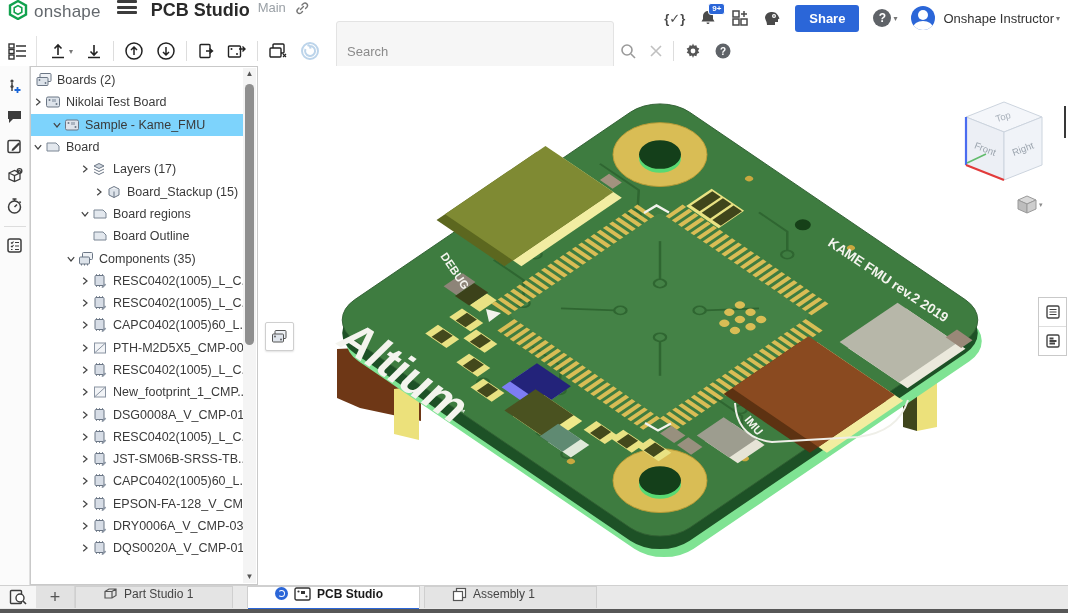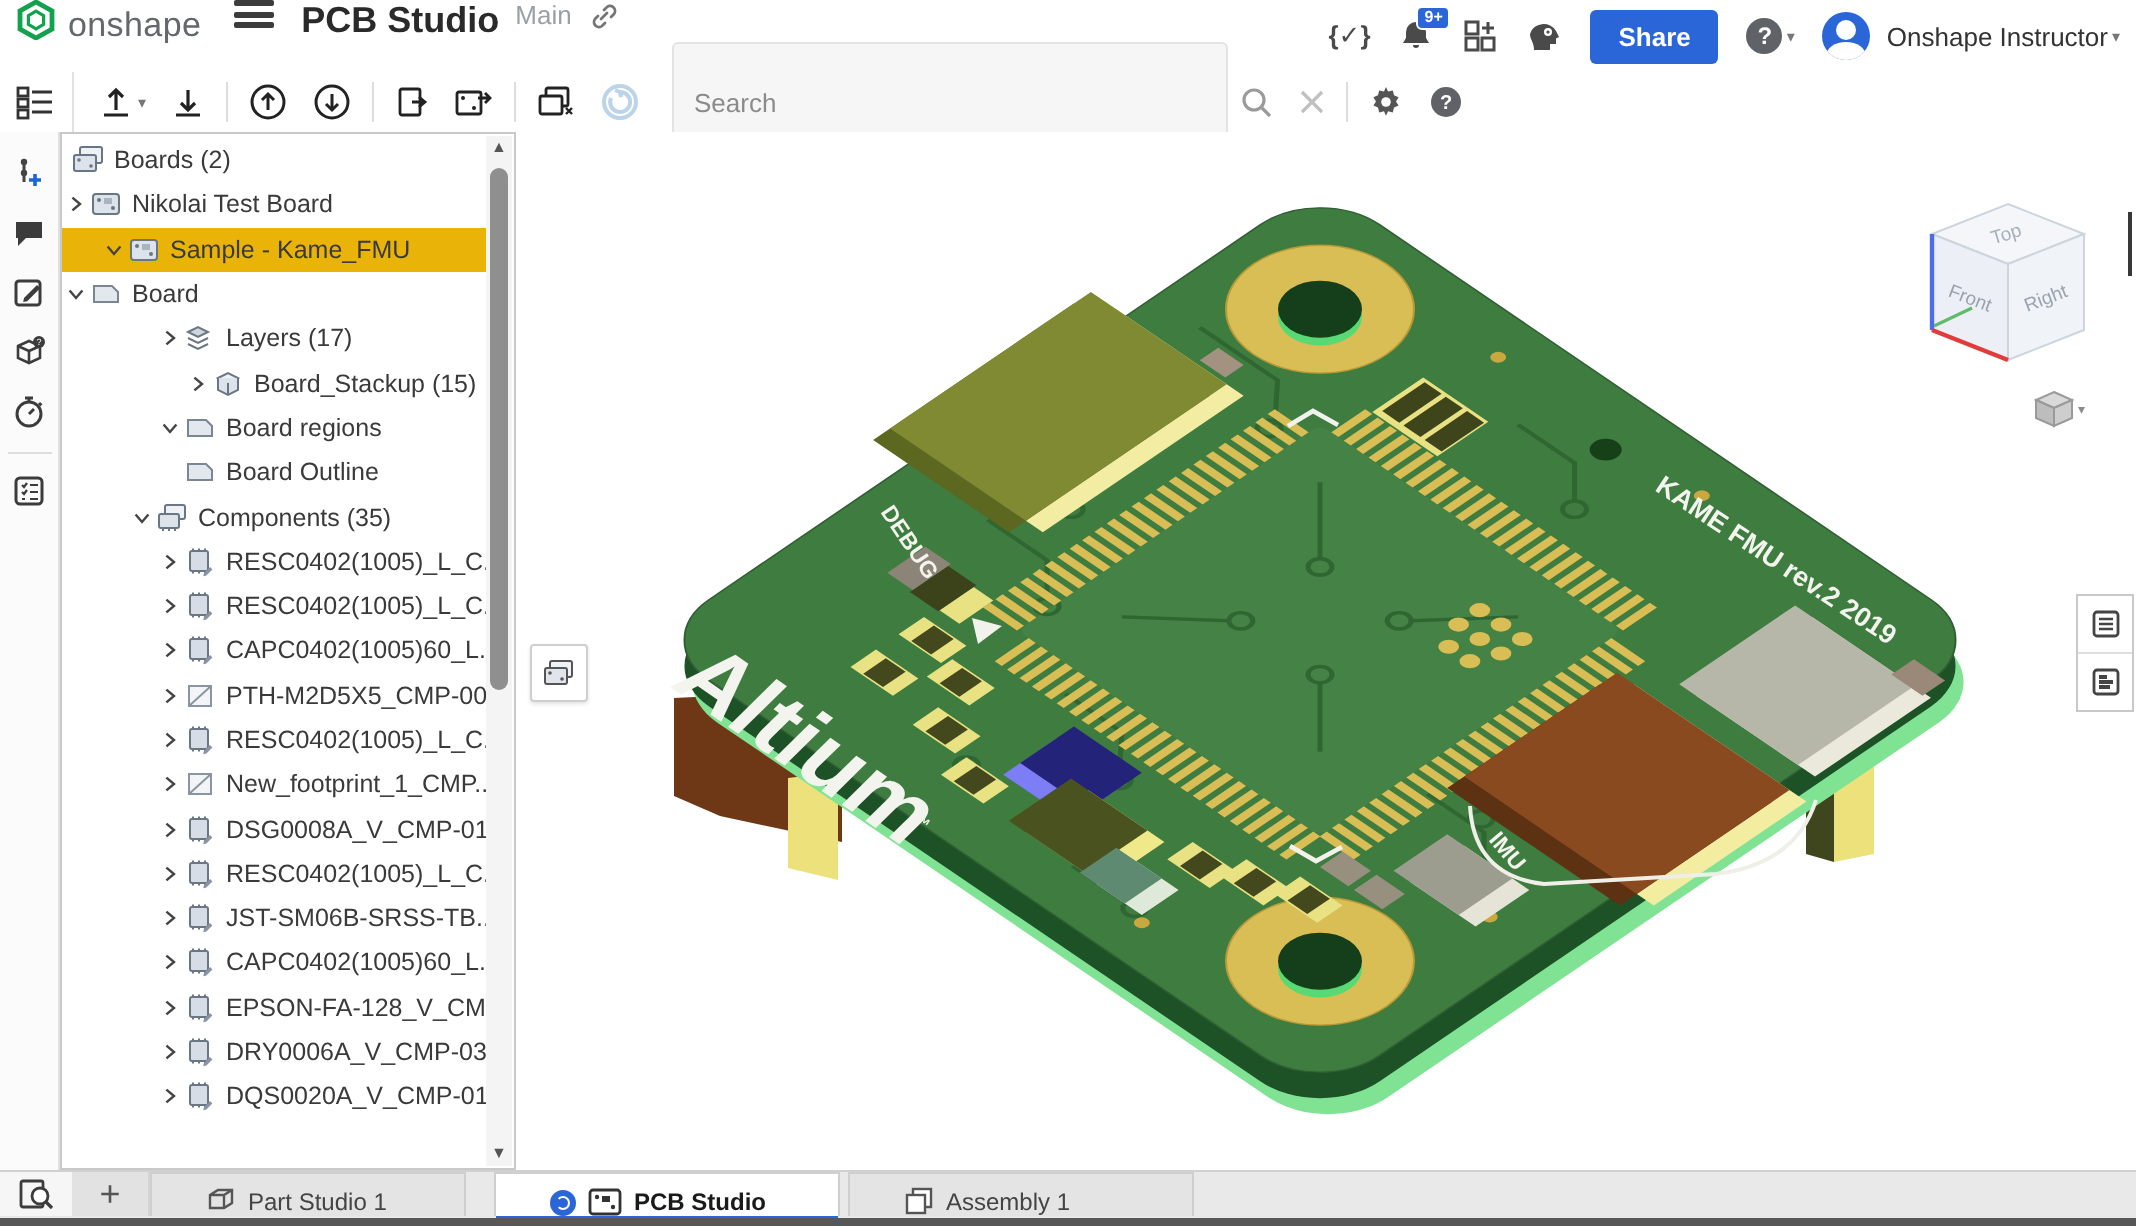--- a/index.html
+++ b/index.html
@@ -42,21 +42,21 @@
   
   .left-rail{position:absolute;left:0;top:66px;width:30px;height:519px;background:#fbfbfb;
              border-right:1px solid #e0e0e0;display:flex;flex-direction:column;align-items:center;padding-top:8px;box-sizing:border-box;}
   .rail-btn{width:24px;height:24px;margin-bottom:6px;display:flex;align-items:center;justify-content:center;cursor:pointer;}
   .rail-sep{width:22px;height:1px;background:#ddd;margin:2px 0 6px 0;}
   
   .tree-panel{position:absolute;left:30px;top:66px;width:228px;height:519px;background:#fff;
               border:1px solid #c9c9c9;box-sizing:border-box;overflow:hidden;}
   .tree-rows{position:absolute;left:0;top:2px;right:14px;bottom:0;overflow:hidden;}
   .trow{display:flex;align-items:center;height:22.3px;font-size:12.5px;color:#3a3a3a;white-space:nowrap;cursor:pointer;}
-  .trow.selected{background:#eab308;}
+  .trow.selected{background:#7dd3fc;}
   .chev{width:14px;height:10px;display:inline-flex;align-items:center;justify-content:center;flex:0 0 14px;}
   .chev.exp svg{transform:rotate(90deg);}
   .ticon{width:17px;height:16px;flex:0 0 17px;display:inline-flex;align-items:center;}
   .ticon svg{width:16px;height:16px;}
   .tlabel{margin-left:4px;overflow:hidden;text-overflow:clip;}
   .tscroll{position:absolute;right:1px;top:1px;width:13px;height:515px;background:#f4f4f4;}
   .tscroll .arr{position:absolute;left:0;width:13px;height:12px;color:#555;font-size:8px;text-align:center;line-height:12px;cursor:pointer;}
   .tscroll .thumb{position:absolute;left:2px;top:16px;width:9px;height:261px;background:#8f8f8f;border-radius:5px;cursor:pointer;}
   
   .viewport{position:absolute;left:258px;top:66px;width:810px;height:519px;background:#fff;overflow:hidden;}
@@ -67,21 +67,21 @@
   .side-btns{position:absolute;right:1px;top:231px;width:27px;background:#fff;border:1px solid #c9c9c9;}
   .side-btns .sb{width:27px;height:28px;display:flex;align-items:center;justify-content:center;cursor:pointer;}
   .side-btns .sb + .sb{border-top:1px solid #dedede;}
   .edge-line{position:absolute;right:2px;top:40px;width:2px;height:32px;background:#383838;}
   
   .bottom{position:absolute;left:0;top:585px;width:1068px;height:28px;background:#e9e9e9;border-top:1px solid #d0d0d0;box-sizing:border-box;}
   .bstrip{position:absolute;left:0;top:23px;width:1068px;height:5px;background:#575757;}
   .bcell{position:absolute;top:0;height:22px;display:flex;align-items:center;justify-content:center;cursor:pointer;}
   .cell-search{left:0;width:36px;background:#f6f6f6;border-right:1px solid #d5d5d5;}
   .cell-plus{left:36px;width:38px;background:#e2e2e2;border-right:1px solid #d5d5d5;font-size:18px;color:#555;}
-  .tab{position:absolute;top:0;height:22px;display:flex;align-items:flex-end;gap:6px;padding-left:27px;box-sizing:border-box;
+  .tab{position:absolute;top:0;height:22px;display:flex;align-items:flex-start;gap:6px;padding-left:27px;box-sizing:border-box;
        background:#e4e4e4;border:1px solid #cfcfcf;border-bottom:none;font-size:12px;color:#444;cursor:pointer;}
   .tab.active{background:#fff;color:#1a1a1a;font-weight:bold;}
   .tab.active::after{content:"";position:absolute;left:0;bottom:-3px;width:100%;height:3px;background:#2b66d8;}
   .sync-circ{width:13px;height:13px;border-radius:50%;background:#2b66d8;position:relative;flex:0 0 13px;}
   .sync-circ::before{content:"";position:absolute;left:3px;top:3px;width:7px;height:7px;border:1.5px solid #fff;
                      border-radius:50%;border-left-color:transparent;box-sizing:border-box;}
 </style>
 </head>
 <body>
 

